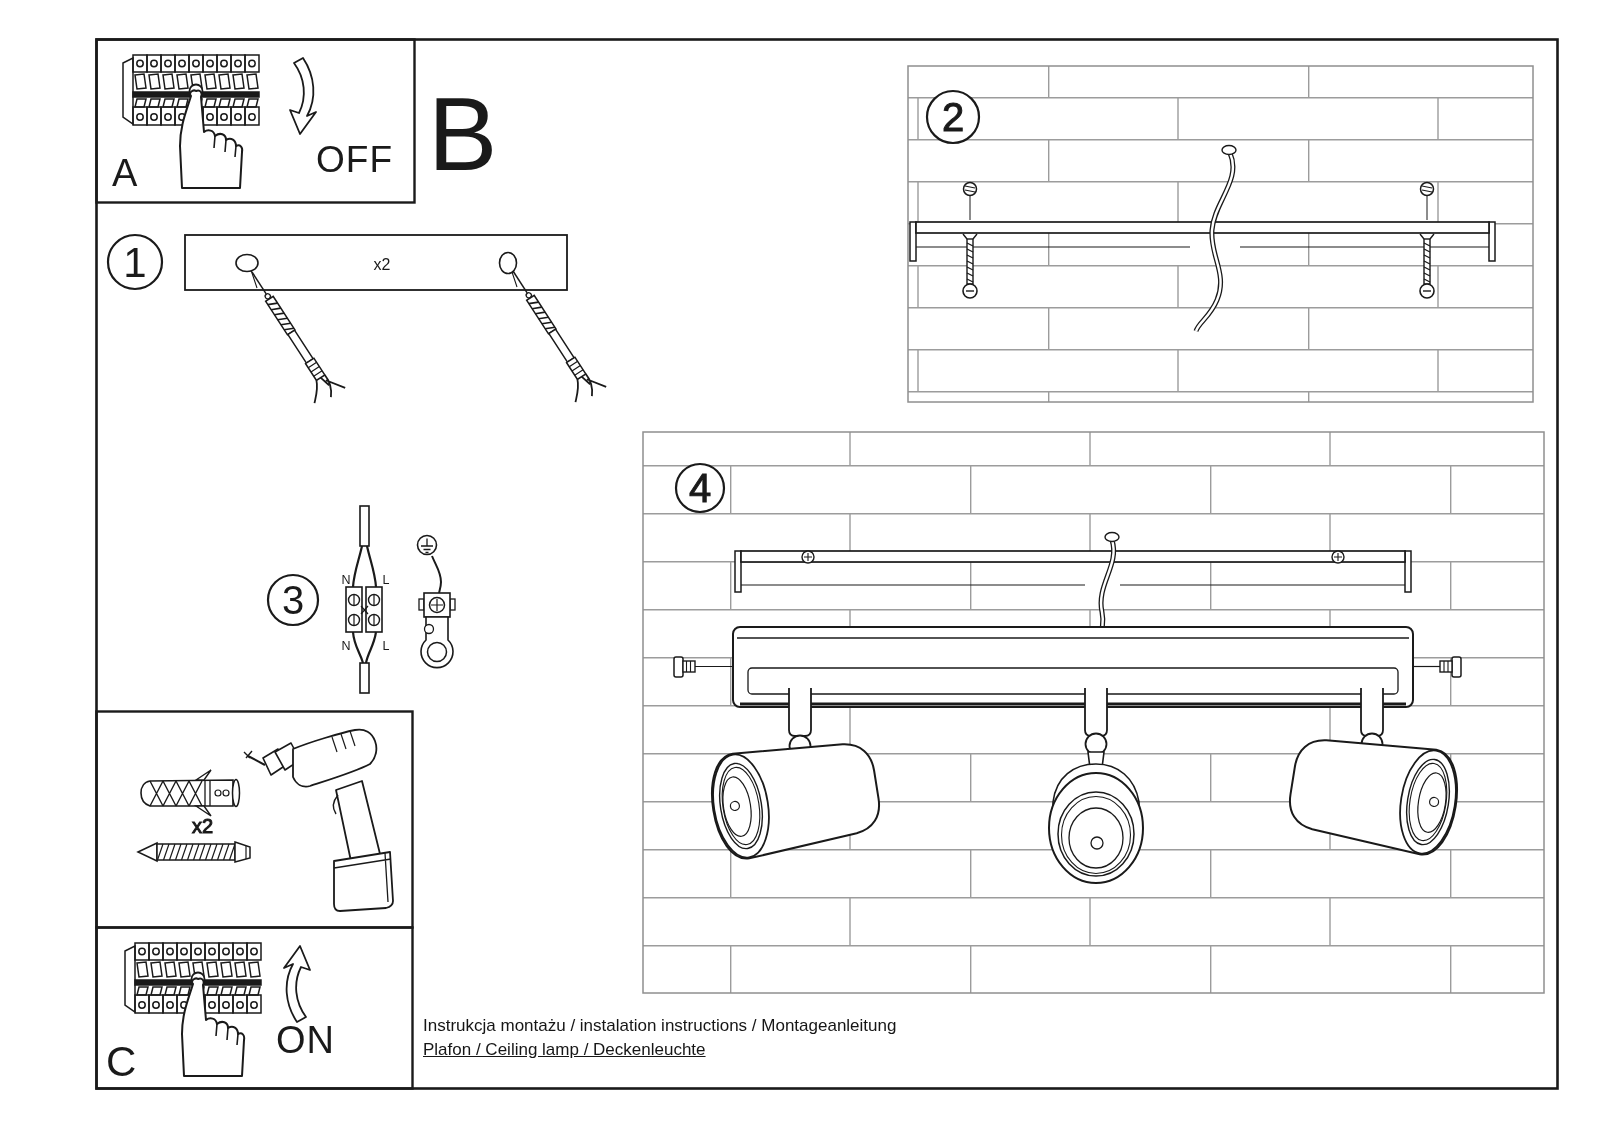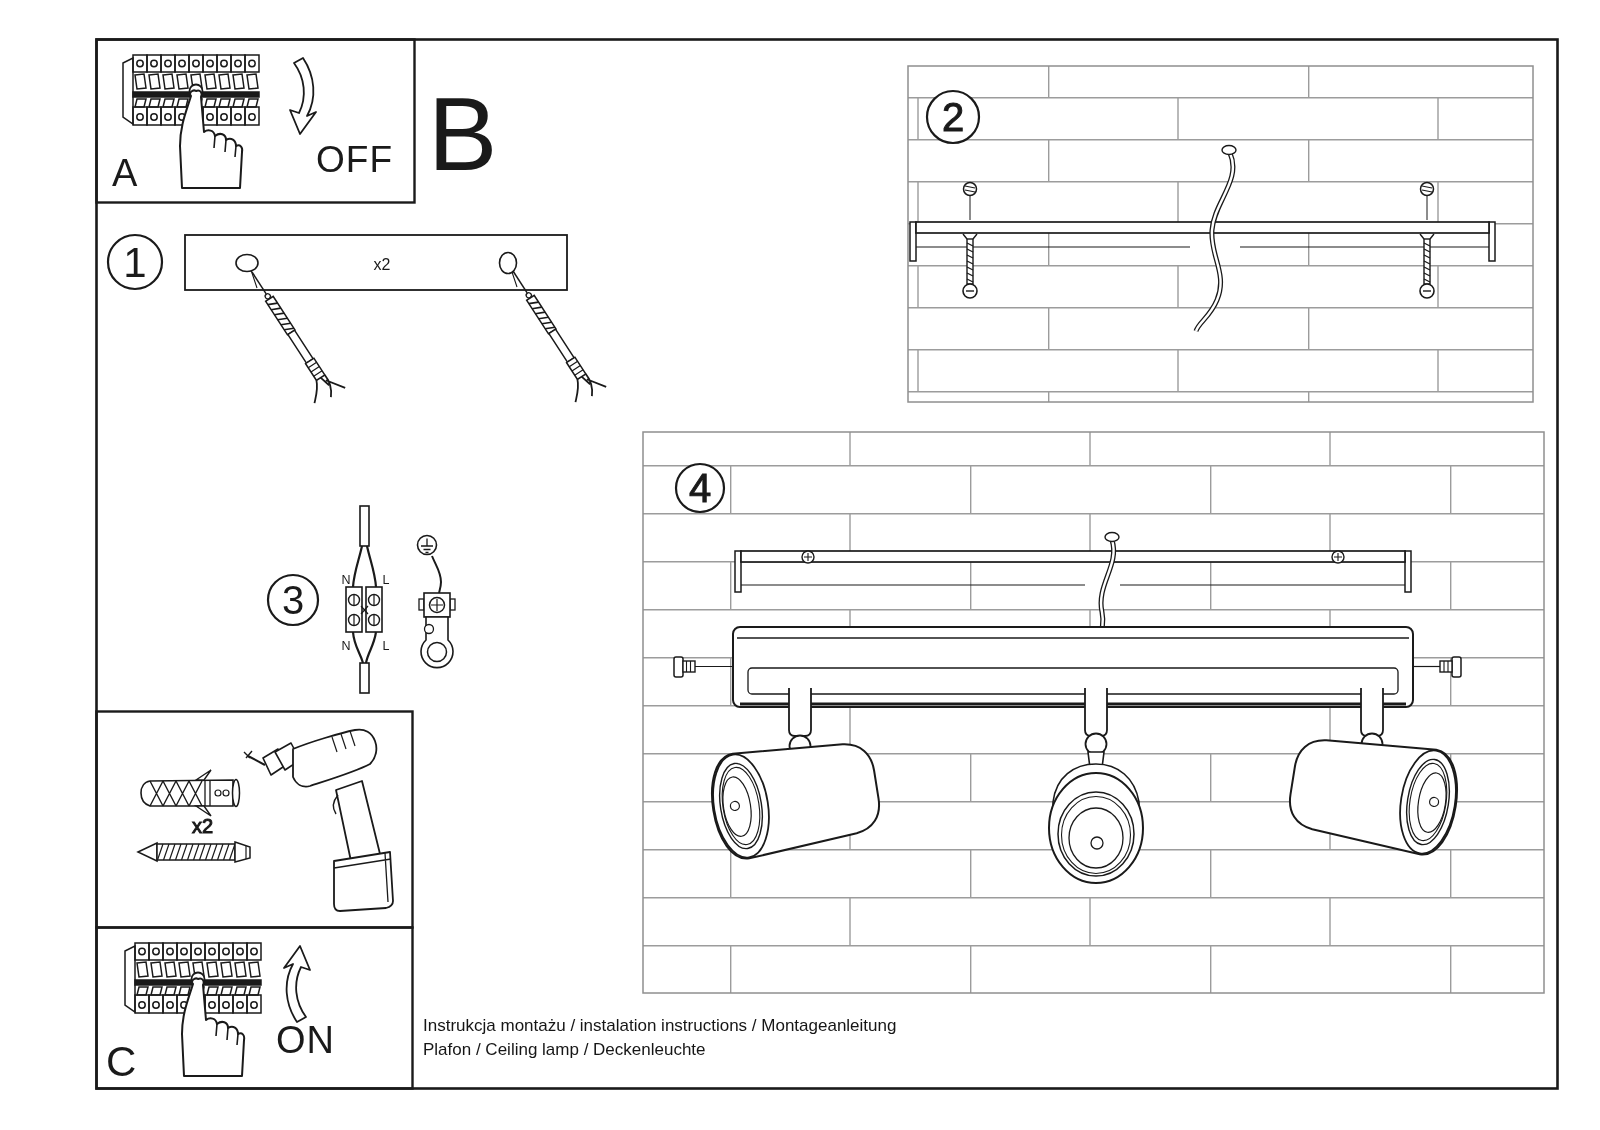--- a/index.html
+++ b/index.html
@@ -10,21 +10,21 @@
     font-family:"Liberation Sans", sans-serif;
     overflow:hidden;
   }
   svg{position:absolute;left:0;top:0;}
   svg text{fill:#1a1a1a;font-family:"Liberation Sans", sans-serif;}
   .footer-text{
     position:absolute;left:423px;color:#161616;
     font-size:17px;line-height:24px;white-space:nowrap;
   }
   #footer1{top:1014px;}
-  #footer2{top:1038px;}
+  #footer2{top:1038px;text-decoration:underline;}
 </style>
 </head>
 <body>
 
 <div class="page">
 
 <svg width="1600" height="1130" viewBox="0 0 1600 1130">
   <defs>
 
     <pattern id="bricksA" width="260" height="84" patternUnits="userSpaceOnUse" patternTransform="translate(8,13)">

